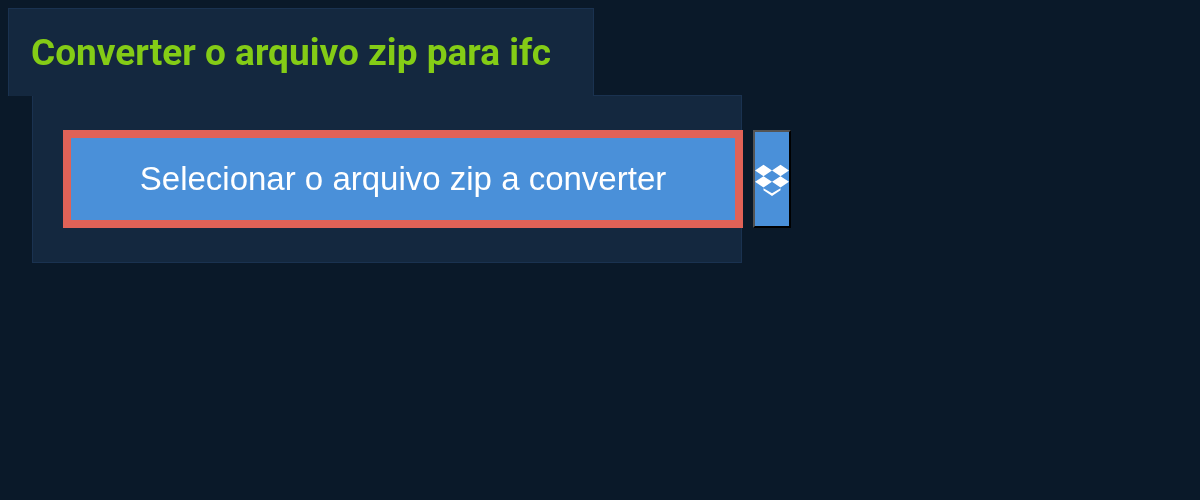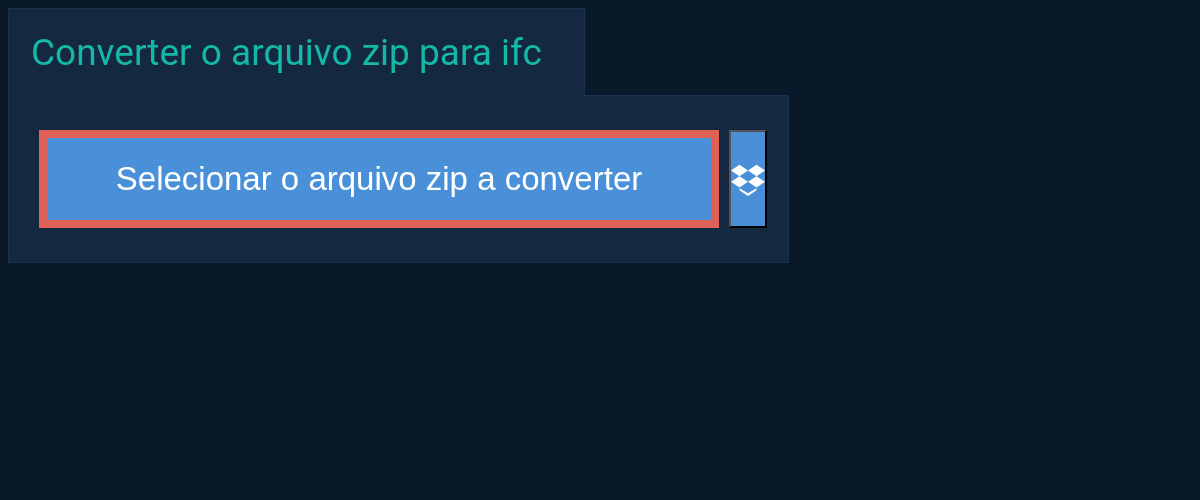--- a/index.html
+++ b/index.html
@@ -18,30 +18,31 @@
       padding: 8px 8px 0 8px;
     }
     .header-tab {
       display: inline-block;
       background: #14283f;
       padding: 22px 42px 22px 22px;
       border: 1px solid #1a3250;
       border-bottom: none;
     }
     .header-title {
-      color: #14b8a6;
+      color: #84cc16;
       font-size: 37px;
-      font-weight: 400;
+      font-weight: 700;
     }
     .panel {
       background: #14283f;
       border: 1px solid #1a3250;
       margin-top: -1px;
       padding: 34px 30px;
-      width: 781px;
+      width: 710px;
+      margin-left: 24px;
     }
     .button-row {
       display: flex;
       gap: 10px;
     }
     .select-button {
       background: #4a90d9;
       border: 8px solid #e06257;
       color: #ffffff;
       font-size: 33px;

